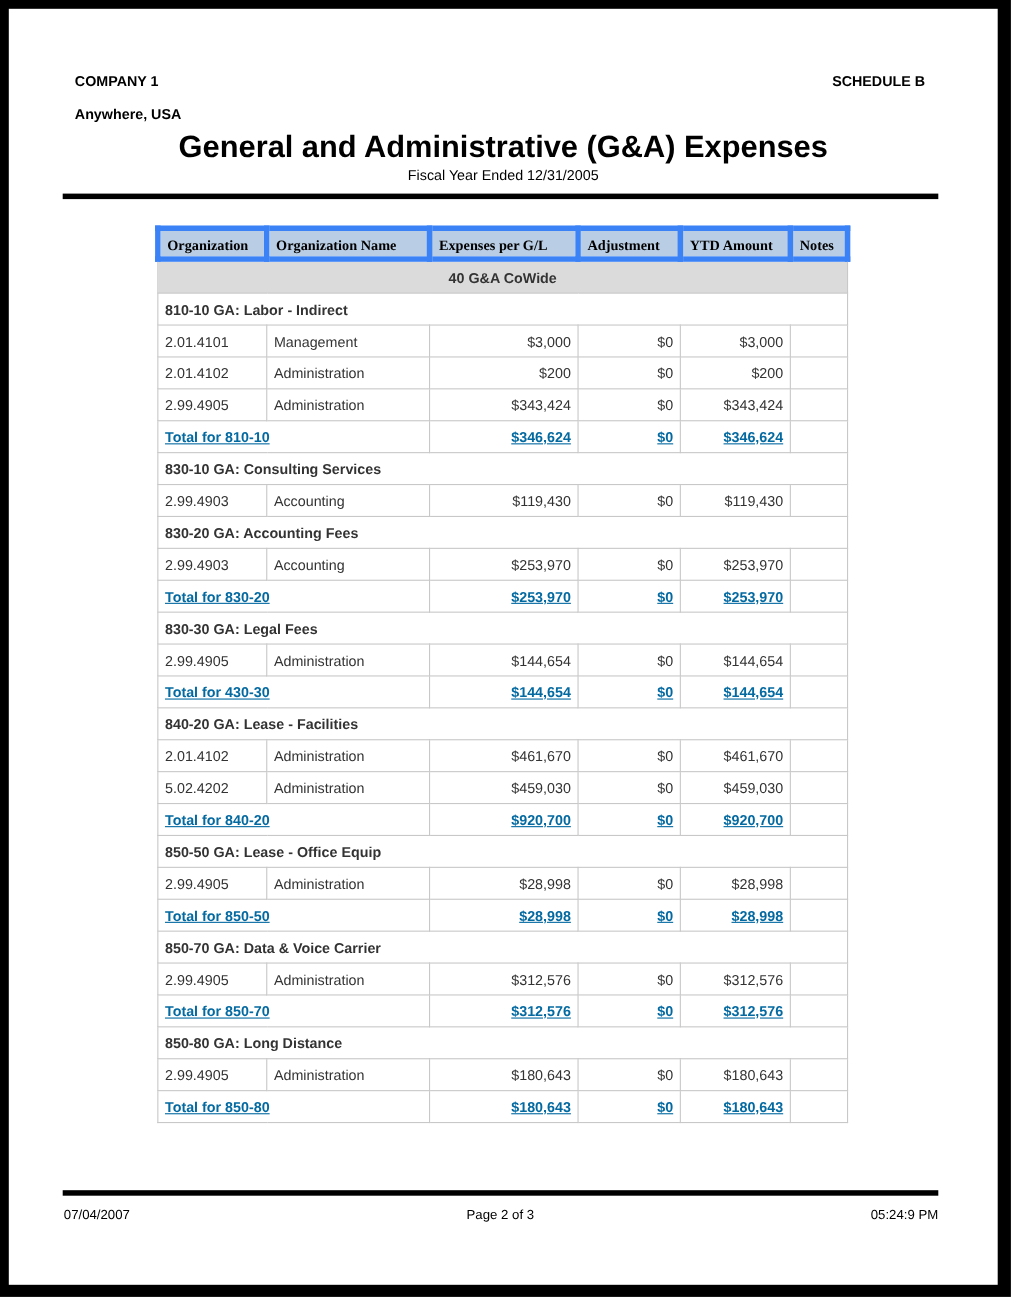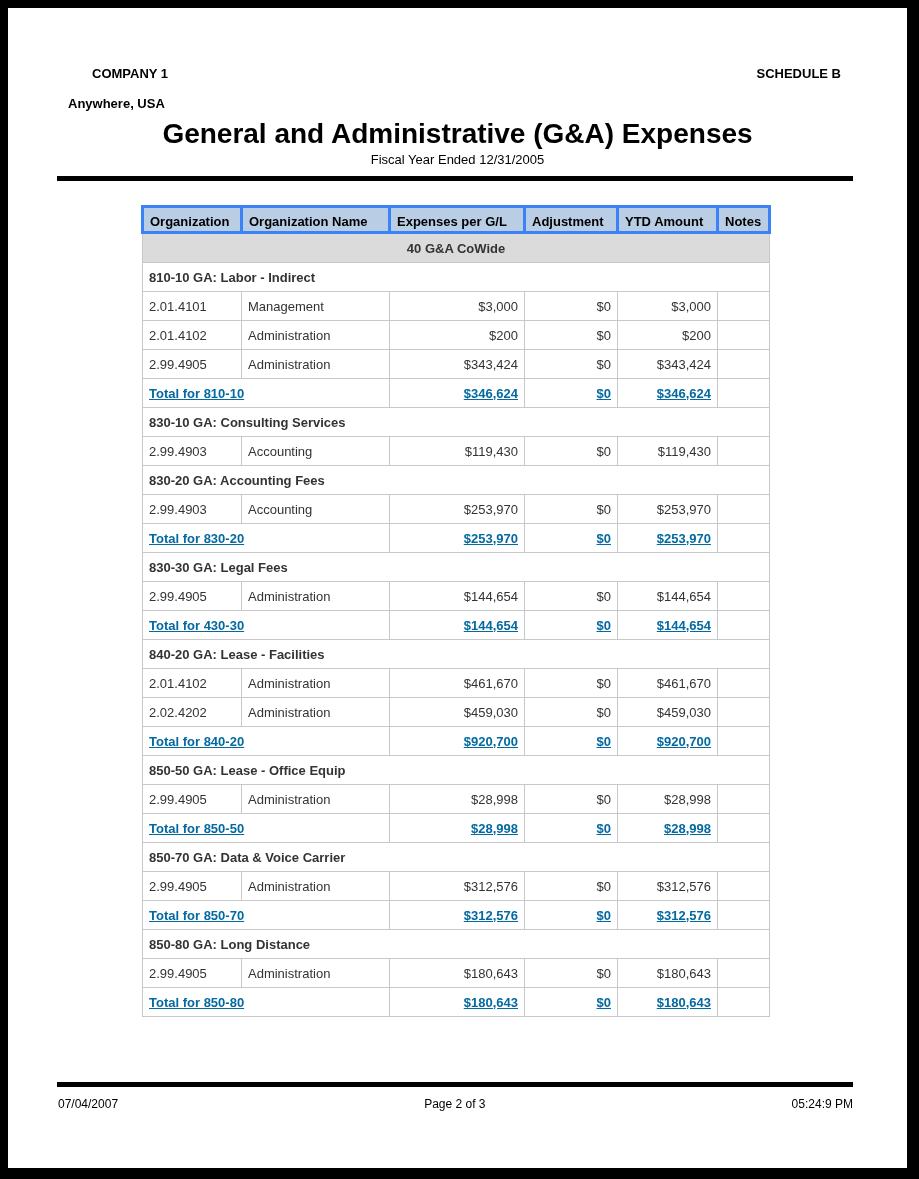--- a/index.html
+++ b/index.html
@@ -8,40 +8,40 @@
     background:#000;
     font-family:"Liberation Sans", sans-serif;
     -webkit-font-smoothing:antialiased;
   }
   .page{
     position:absolute;left:8px;top:8px;width:899px;height:1160px;
     background:#fff;color:#000;overflow:hidden;
   }
   .corp-row{
     display:flex;justify-content:space-between;
-    margin:58px 66px 0 84px;
+    margin:58px 66px 0 60px;
     font-size:13px;font-weight:bold;
   }
   .location{margin:15px 0 0 60px;font-size:13px;font-weight:bold;}
   .report-title{text-align:center;font-size:28px;font-weight:bold;margin-top:7px;letter-spacing:0;}
   .report-subtitle{text-align:center;font-size:13px;margin-top:2px;}
   .rule{height:5px;background:#000;margin:9px 54px 0 49px;}
 
   table.report{
     margin:24px 0 0 133px;
     border-collapse:collapse;table-layout:fixed;
     width:627px;font-size:13px;
   }
   table.report th{
     background:#B9CDE4;
-    border:3px solid #3b82f6;
+    border:5px solid #3b82f6;
     text-align:left;font-weight:bold;
     padding:5px 3px 2px 6px;
     height:16px;
-    overflow:hidden;white-space:nowrap;
+    overflow:hidden;white-space:nowrap;font-family:Liberation Serif, serif;
   }
   table.report td{
     border:1px solid #C8C8C8;
     height:28px;padding:0 6px;
     color:#333;
     overflow:hidden;white-space:nowrap;
   }
   td.group-cell{background:#DBDBDB;font-weight:bold;color:#000;padding-left:10px;text-align:center;}
   td.section-cell{font-weight:bold;color:#000;padding-left:6px;}
   td.amt{text-align:right;padding-right:14px;}
@@ -183,21 +183,21 @@
         </tr>
         <tr>
           <td>2.01.4102</td>
           <td>Administration</td>
           <td class="amt">$461,670</td>
           <td class="amt">$0</td>
           <td class="amt">$461,670</td>
           <td></td>
         </tr>
         <tr>
-          <td>2.02.4202</td>
+          <td>5.02.4202</td>
           <td>Administration</td>
           <td class="amt">$459,030</td>
           <td class="amt">$0</td>
           <td class="amt">$459,030</td>
           <td></td>
         </tr>
         <tr class="total-row">
           <td colspan="2">Total for 840-20</td>
           <td class="amt total-amt">$920,700</td>
           <td class="amt total-amt">$0</td>

